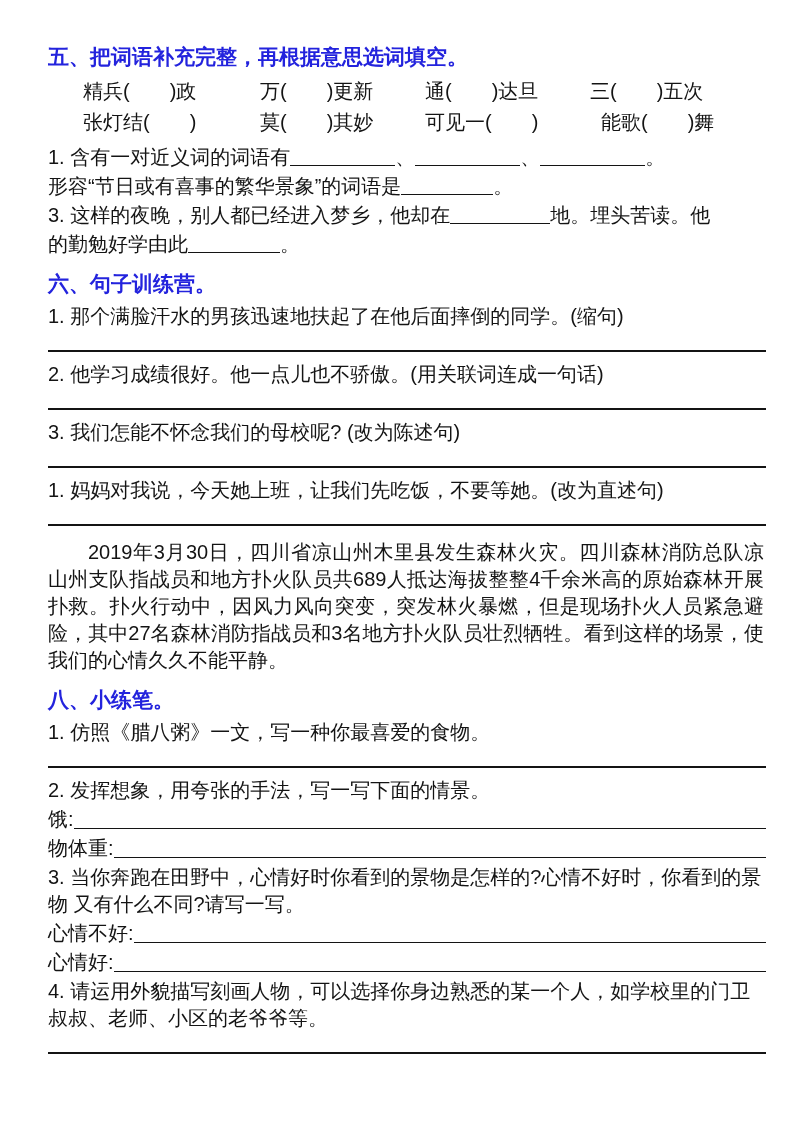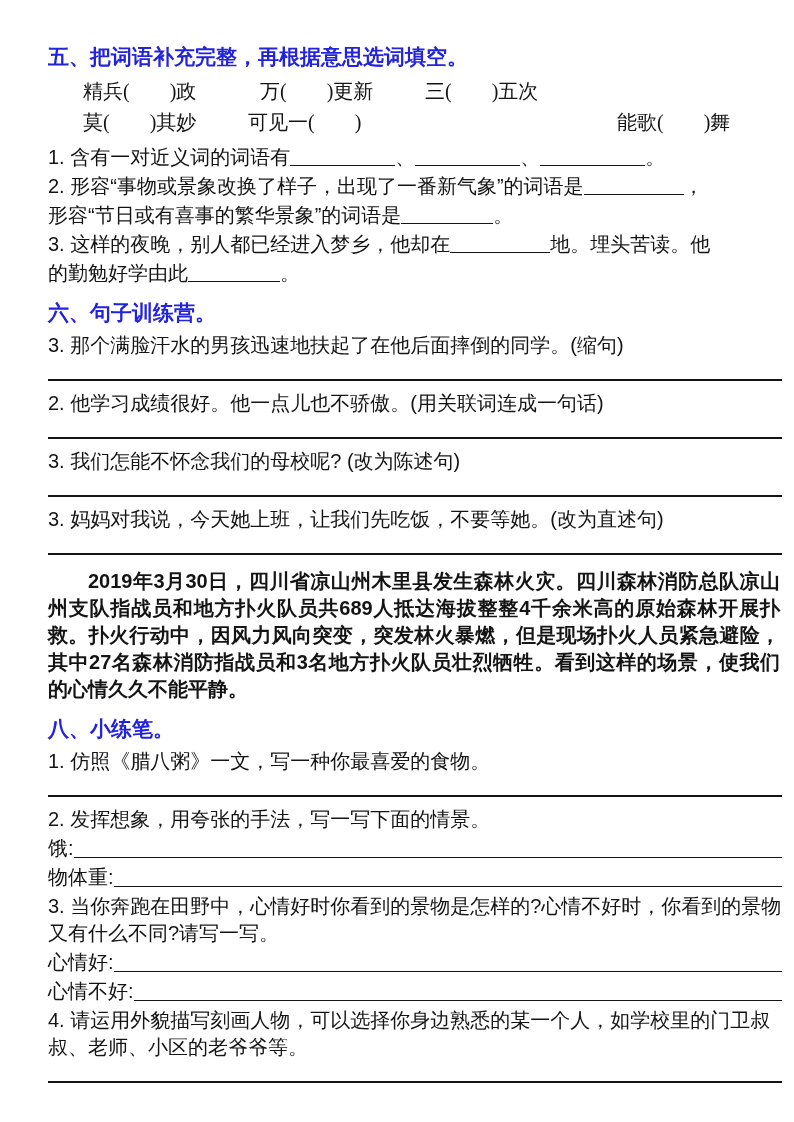--- a/index.html
+++ b/index.html
@@ -2,37 +2,37 @@
 <html style="--heading-color: #2323dd; --ink: #141414;"><head>
 <meta charset="utf-8">
 <style>
   :root { --heading-color: #2323dd; --ink: #141414; }
   html,body { margin:0; padding:0; background:#ffffff; }
   .page {
     position: relative;
     width: 794px; height: 1122px;
     box-sizing: border-box;
     background: #ffffff;
-    padding: 44px 12px 0 48px;
+    padding: 44px 28px 0 48px;
     font-family: "Liberation Sans", sans-serif;
     font-size: 20px;
     line-height: 27px;
     color: var(--ink);
     overflow: hidden;
   }
   .sec { margin-bottom: 13px; }
   h2.heading {
     margin: 0 0 6px 0;
     font-size: 21px;
     line-height: 26px;
     font-weight: bold;
     color: var(--heading-color);
   }
   .word-grid { margin: 2px 0 6px 35px; }
-  .word-row { display: flex; line-height: 31px; white-space: pre; font-family: Liberation Serif, serif; }
+  .word-row { display: flex; line-height: 31px; white-space: pre; }
   .wc.c1 { width: 177px; }
   .wc.c2 { width: 165px; }
   .wc.c3 { width: 165px; }
   .wc.c4 { flex: 1; }
   p.line { margin: 2px 0; }
   .blank {
     display: inline-block;
     height: 18px;
     border-bottom: 1.5px solid var(--ink);
     vertical-align: -2px;
@@ -50,58 +50,58 @@
   .fill-label { white-space: nowrap; }
   .fill-line {
     flex: 1;
     border-bottom: 1.5px solid var(--ink);
     margin-bottom: 4px;
   }
   p.para {
     margin: 2px 2px 0 0;
     text-indent: 2em;
     text-align: justify;
-    font-weight: bold;
   }
 </style>
 </head>
 <body>
 
 <div class="page">
 
   <section class="sec">
     <h2 class="heading">五、把词语补充完整，再根据意思选词填空。</h2>
     <div class="word-grid">
       <div class="word-row">
         <span class="wc c1">精兵(　　)政</span>
         <span class="wc c2">万(　　)更新</span>
+        <span class="wc c3">通(　　)达旦</span>
         <span class="wc c4">三(　　)五次</span>
       </div>
       <div class="word-row">
+        <span class="wc c1">张灯结(　　)</span>
         <span class="wc c2">莫(　　)其妙</span>
         <span class="wc c4">可见一(　　)</span>
         <span class="wc c3">能歌(　　)舞</span>
       </div>
     </div>
     <p class="line"><span>1. 含有一对近义词的词语有</span><span class="blank b105"></span><span>、</span><span class="blank b105"></span><span>、</span><span class="blank b105"></span><span>。</span></p>
-    <p class="line"><span>2. 形容“事物或景象改换了样子，出现了一番新气象”的词语是</span><span class="blank b100"></span><span>，</span></p>
     <p class="line"><span>形容“节日或有喜事的繁华景象”的词语是</span><span class="blank b92"></span><span>。</span></p>
     <p class="line"><span>3. 这样的夜晚，别人都已经进入梦乡，他却在</span><span class="blank b100"></span><span>地。埋头苦读。他</span></p>
     <p class="line"><span>的勤勉好学由此</span><span class="blank b92"></span><span>。</span></p>
   </section>
 
   <section class="sec">
     <h2 class="heading">六、句子训练营。</h2>
-    <p class="line">3. 那个满脸汗水的男孩迅速地扶起了在他后面摔倒的同学。(缩句)</p>
+    <p class="line">1. 那个满脸汗水的男孩迅速地扶起了在他后面摔倒的同学。(缩句)</p>
     <div class="answer-line"></div>
     <p class="line">2. 他学习成绩很好。他一点儿也不骄傲。(用关联词连成一句话)</p>
     <div class="answer-line"></div>
     <p class="line">3. 我们怎能不怀念我们的母校呢? (改为陈述句)</p>
     <div class="answer-line"></div>
-    <p class="line">3. 妈妈对我说，今天她上班，让我们先吃饭，不要等她。(改为直述句)</p>
+    <p class="line">1. 妈妈对我说，今天她上班，让我们先吃饭，不要等她。(改为直述句)</p>
     <div class="answer-line"></div>
   </section>
 
   <section class="sec">
     <p class="para">2019年3月30日，四川省凉山州木里县发生森林火灾。四川森林消防总队凉山州支队指战员和地方扑火队员共689人抵达海拔整整4千余米高的原始森林开展扑救。扑火行动中，因风力风向突变，突发林火暴燃，但是现场扑火人员紧急避险，其中27名森林消防指战员和3名地方扑火队员壮烈牺牲。看到这样的场景，使我们的心情久久不能平静。</p>
   </section>
 
   <section class="sec">
     <h2 class="heading">八、小练笔。</h2>
     <p class="line">1. 仿照《腊八粥》一文，写一种你最喜爱的食物。</p>
@@ -110,24 +110,24 @@
     <div class="fill-row">
       <span class="fill-label">饿:</span>
       <span class="fill-line"></span>
     </div>
     <div class="fill-row">
       <span class="fill-label">物体重:</span>
       <span class="fill-line"></span>
     </div>
     <p class="line">3. 当你奔跑在田野中，心情好时你看到的景物是怎样的?心情不好时，你看到的景物 又有什么不同?请写一写。</p>
     <div class="fill-row">
-      <span class="fill-label">心情好:</span>
+      <span class="fill-label">心情不好:</span>
       <span class="fill-line"></span>
     </div>
     <div class="fill-row">
-      <span class="fill-label">心情不好:</span>
+      <span class="fill-label">心情好:</span>
       <span class="fill-line"></span>
     </div>
     <p class="line">4. 请运用外貌描写刻画人物，可以选择你身边熟悉的某一个人，如学校里的门卫叔叔、老师、小区的老爷爷等。</p>
     <div class="answer-line last"></div>
   </section>
 
 </div>
 
 </body></html>

